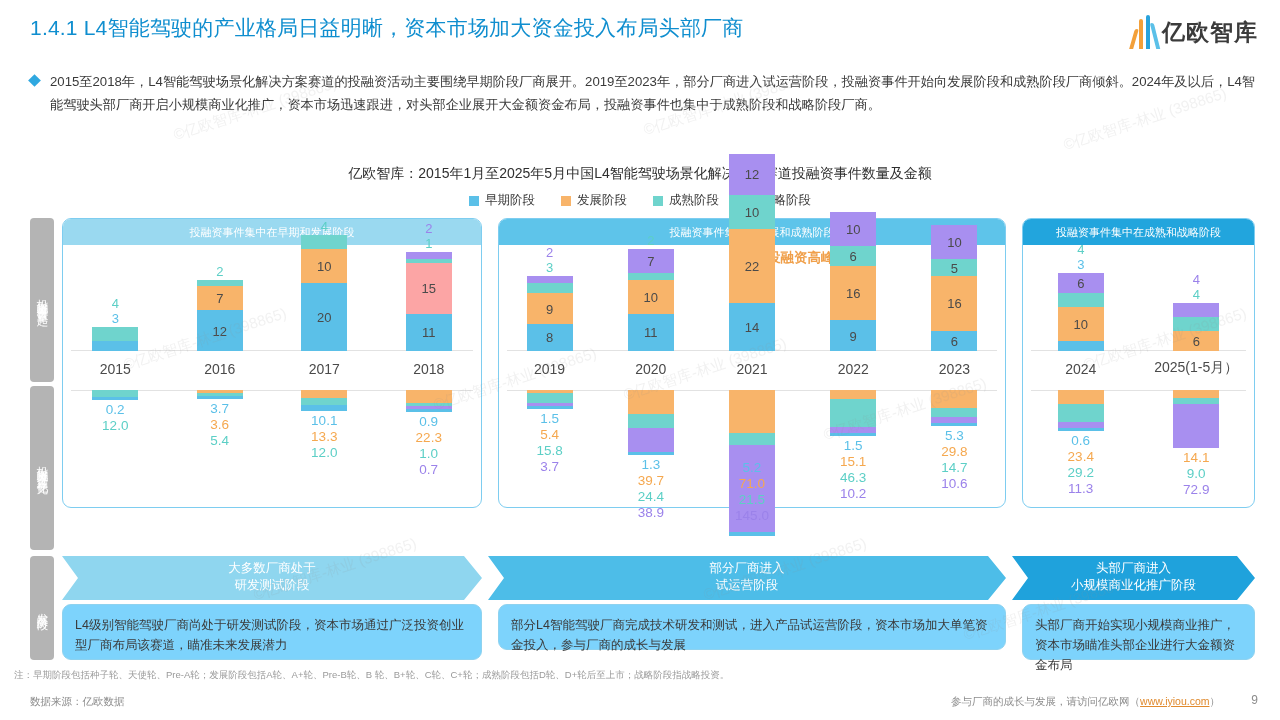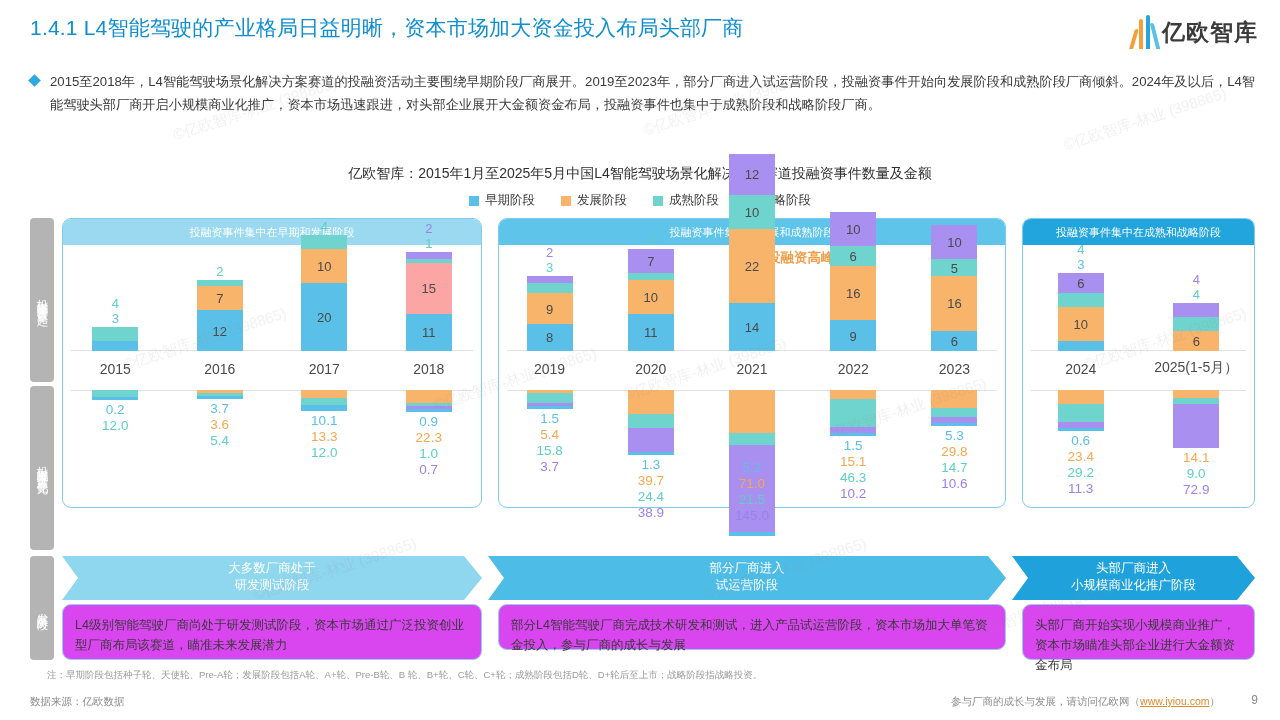--- a/index.html
+++ b/index.html
@@ -88,27 +88,27 @@
   .arrow{ position:absolute; height:44px; color:#fff; font-size:12.5px;
           text-align:center; line-height:17px; padding-top:4px; }
   #a1{ left:62px;  top:556px; width:420px; background:#8fd6ef;
        clip-path:polygon(0 0, calc(100% - 18px) 0, 100% 50%, calc(100% - 18px) 100%, 0 100%, 16px 50%); }
   #a2{ left:488px; top:556px; width:518px; background:#4dbde8;
        clip-path:polygon(0 0, calc(100% - 18px) 0, 100% 50%, calc(100% - 18px) 100%, 0 100%, 16px 50%); }
   #a3{ left:1012px;top:556px; width:243px; background:#1fa2dc;
        clip-path:polygon(0 0, calc(100% - 18px) 0, 100% 50%, calc(100% - 18px) 100%, 0 100%, 16px 50%); }
 
   .descbox{ position:absolute; border:1px solid #8ed2ef; border-radius:9px;
-            font-size:12.5px; line-height:20px; color:#3a3a3a; padding:10px 12px; background:#d946ef;}
+            font-size:12.5px; line-height:20px; color:#3a3a3a; padding:10px 12px; background:#7dd3fc;}
   #d1{ left:62px;  top:604px; width:420px; height:56px;}
   #d2{ left:498px; top:604px; width:508px; height:46px;}
   #d3{ left:1022px;top:604px; width:233px; height:56px;}
 
   
-  #note{ position:absolute; left:47px; top:669px; font-size:9.5px; color:#9a9a9a; white-space:nowrap;}
+  #note{ position:absolute; left:14px; top:669px; font-size:9.5px; color:#9a9a9a; white-space:nowrap;}
   #src{ position:absolute; left:30px; top:695px; font-size:10.5px; color:#8c8c8c;}
   #more{ position:absolute; right:60px; top:695px; font-size:10.5px; color:#8c8c8c;}
   #more a{ color:#e08a2e; text-decoration:underline;}
   #pageno{ position:absolute; right:22px; top:693px; font-size:12px; color:#8c8c8c;}
 
   .wm{ position:absolute; color:rgba(150,150,150,.13); font-size:15px;
        transform:rotate(-18deg); pointer-events:none; white-space:nowrap;}
 </style>
 </head>
 <body>

